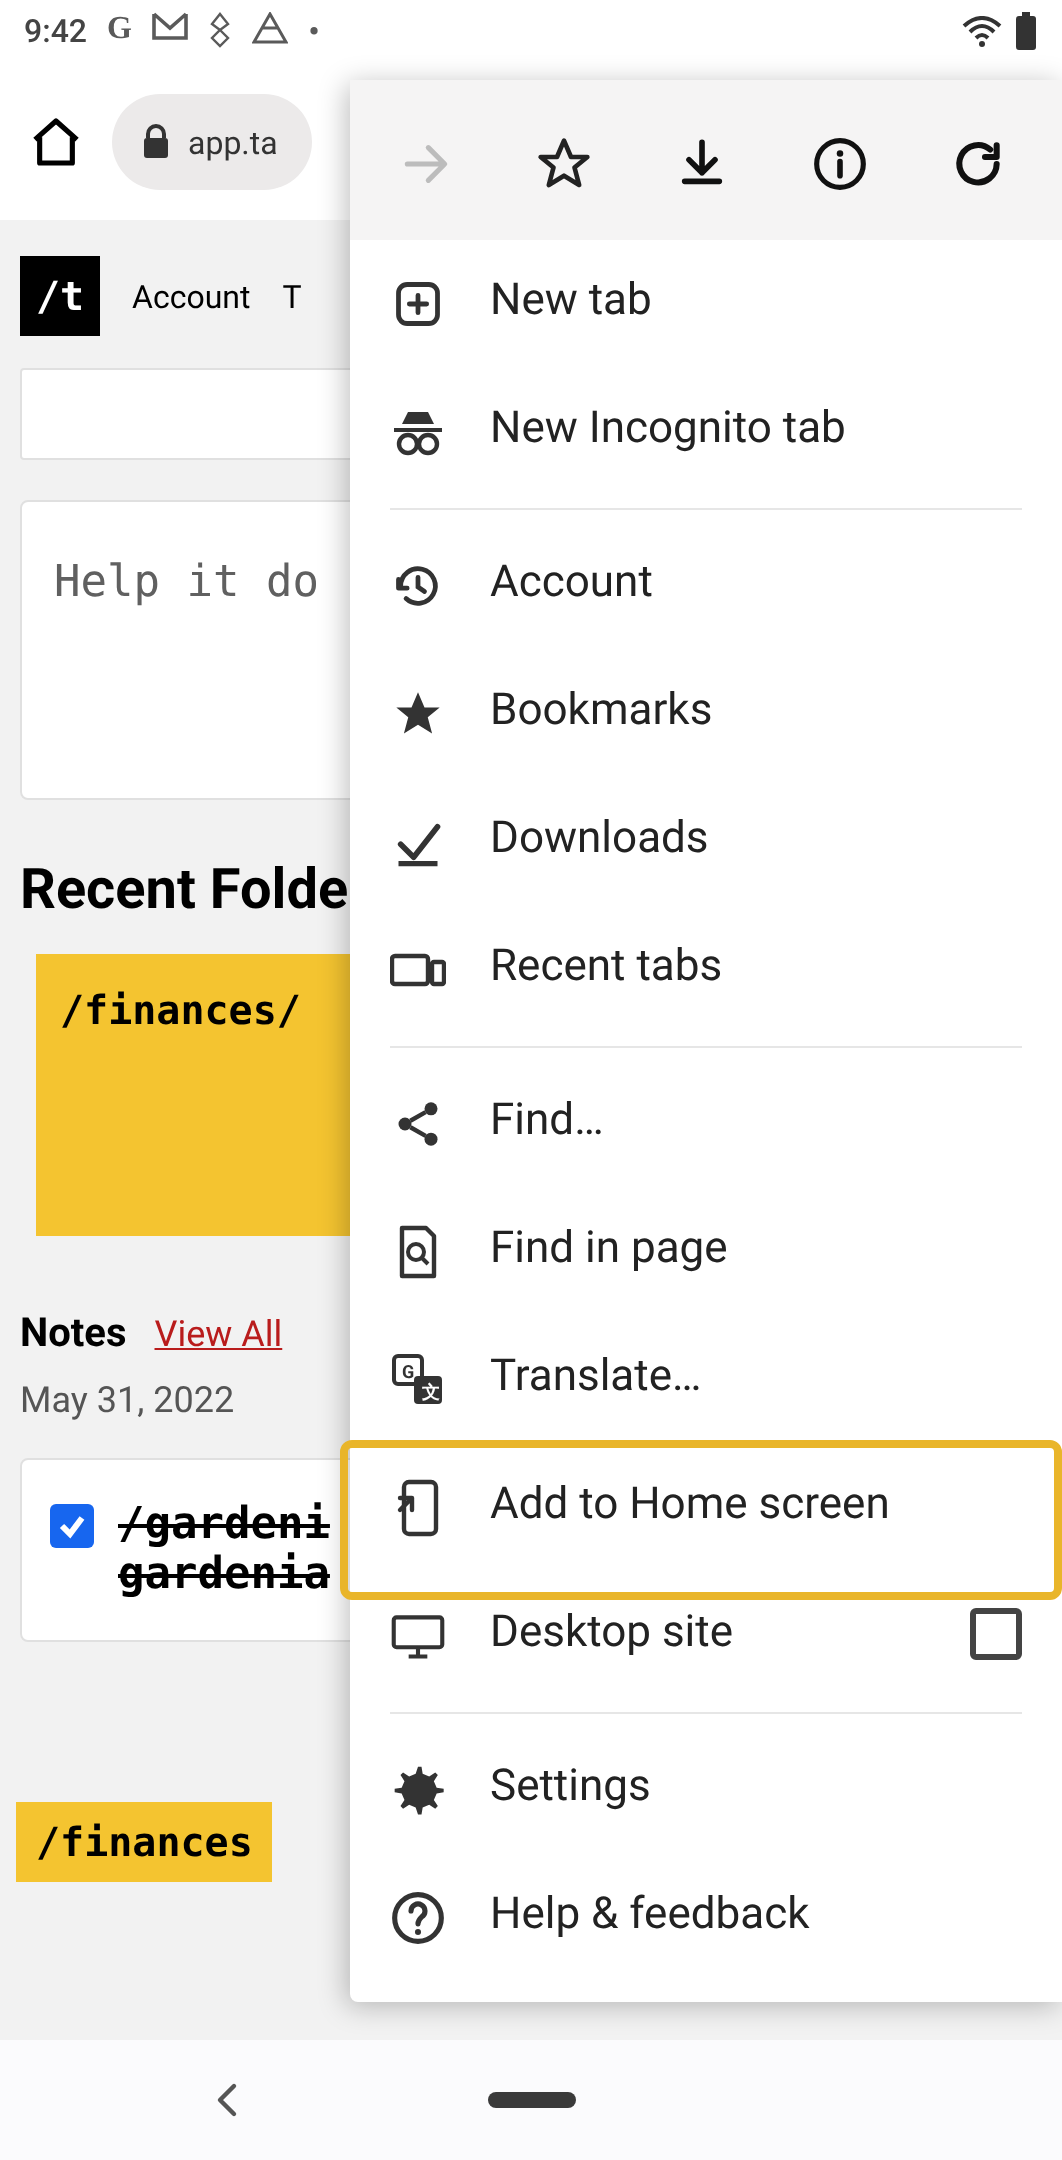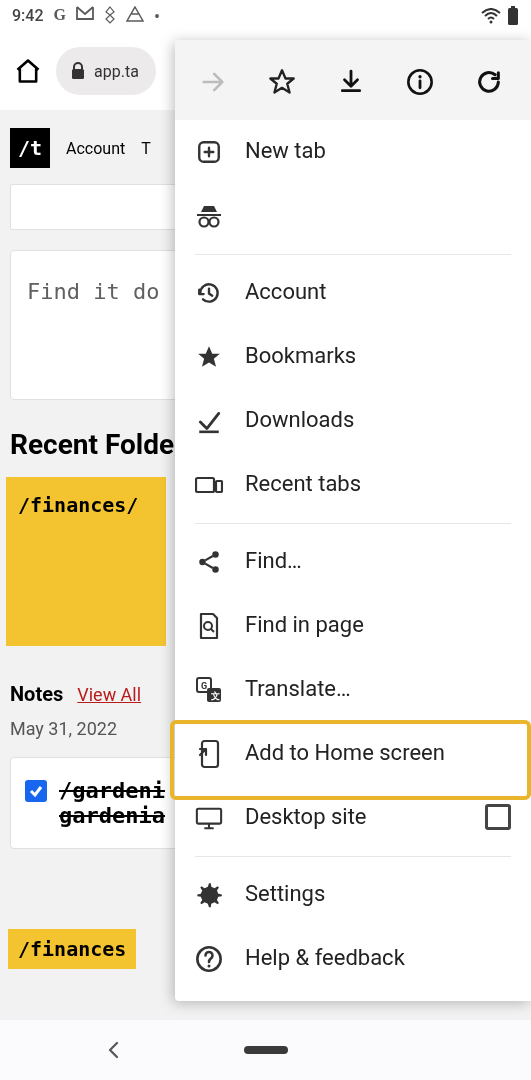--- a/index.html
+++ b/index.html
@@ -87,23 +87,23 @@
       color: #606060;
       height: 150px;
     }
     .section-title {
       font-size: 28px;
       font-weight: 700;
       padding: 18px 10px 10px 10px;
       color: #000;
     }
     .folder-card {
-      margin: 6px 6px;
+      margin: 6px 18px;
       background: #f4c430;
-      width: 160px; height: 169px;
+      width: 160px; height: 141px;
       padding: 16px 12px;
       font-family: monospace;
       font-weight: 700;
       font-size: 20px;
       color: #000;
     }
     .notes-header {
       display: flex;
       align-items: baseline;
       gap: 14px;
@@ -262,21 +262,21 @@
 </div>
 
 <div class="page-content">
   <div class="app-header">
     <div class="app-logo">/t</div>
     <a class="app-nav"><span>Account</span></a>
     <a class="app-nav"><span>T</span></a>
   </div>
   <div class="search-box"></div>
   <div class="note-card">
-    <span>Find it do</span>
+    <span>Help it do</span>
   </div>
   <div class="section-title">Recent Folders</div>
   <div class="folder-card">
     <span>/finances/</span>
   </div>
   <div class="notes-header">
     <span class="notes-title">Notes</span>
     <a class="view-all">View All</a>
   </div>
   <div class="note-date">May 31, 2022</div>
@@ -340,20 +340,21 @@
   <div class="menu-item">
     <div class="mi-icon">
       <svg width="28" height="26" viewBox="0 0 28 26">
           <path d="M6 9 L9 3 L19 3 L22 9 Z" fill="#333"></path>
           <path d="M2 12 H26" stroke="#333" stroke-width="2"></path>
           <circle cx="9" cy="19" r="4.5" stroke="#333" stroke-width="2.2" fill="none"></circle>
           <circle cx="19" cy="19" r="4.5" stroke="#333" stroke-width="2.2" fill="none"></circle>
           <path d="M13.5 19 H14.5" stroke="#333" stroke-width="2"></path>
         </svg>
     </div>
+    <span>New Incognito tab</span>
   </div>
 
   <div class="divider"></div>
 
   <div class="menu-item">
     <div class="mi-icon">
       <svg width="26" height="26" viewBox="0 0 24 24">
           <path d="M4 12 A8 8 0 1 1 6.5 17.8 M3 9 V13 H7" stroke="#333" stroke-width="2.2" fill="none" stroke-linecap="round" stroke-linejoin="round"></path>
           <path d="M12 8 V12.5 L15 14.5" stroke="#333" stroke-width="2.2" fill="none" stroke-linecap="round"></path>
         </svg>

